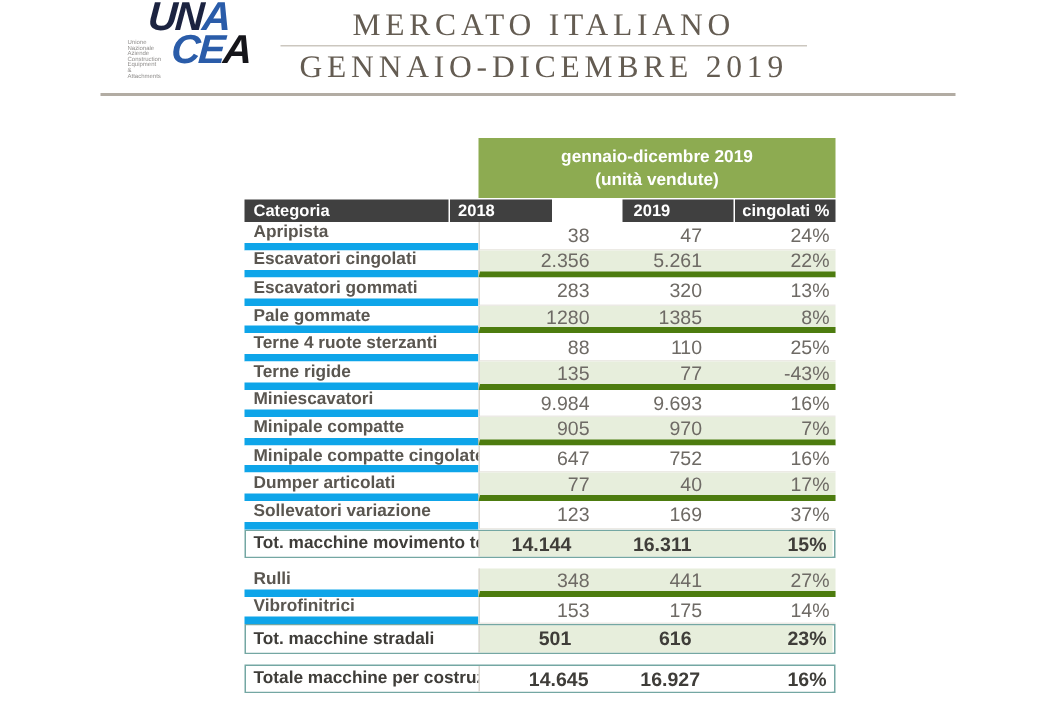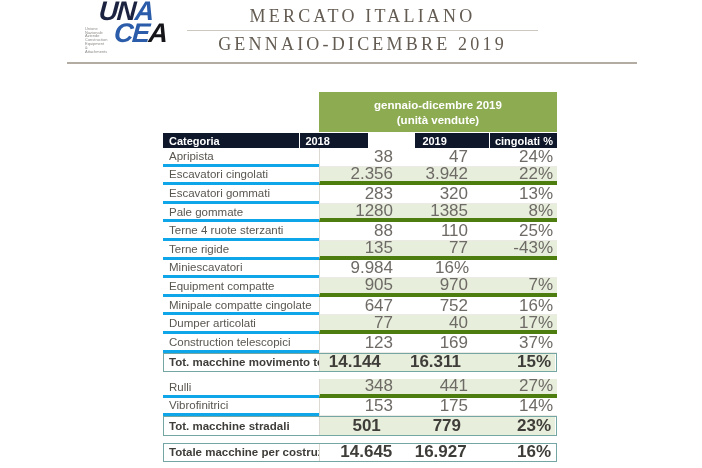--- a/index.html
+++ b/index.html
@@ -21,58 +21,58 @@
   }
   .logo-l1{color:#1b2340;}
   .logo-l1 .alt{color:#2a5ca9;}
   .logo-l2{color:#2a5ca9;padding-left:17px;}
   .logo-l2 .alt{color:#15151a;}
   
   .titleblock{
     position:absolute;left:180px;top:5px;width:365px;text-align:center;
     font-family:"Liberation Serif",serif;color:#645c52;
   }
-  .title-line{font-size:18px;letter-spacing:3.2px;line-height:23px;white-space:nowrap;}
+  .title-line{font-size:21px;letter-spacing:3.2px;line-height:23px;white-space:nowrap;}
   .title-rule{height:1px;background:#ccc7bf;margin:2px 7px 2px 7px;}
   .page-rule{
     position:absolute;left:67px;top:62px;width:570px;height:2px;background:#b2aca3;
   }
   
   .tbl{position:absolute;left:163px;top:92px;width:394px;}
   .banner{
     margin-left:156px;width:238px;height:40px;background:#8dab51;color:#ffffff;
     display:flex;flex-direction:column;justify-content:center;align-items:center;
     font-size:11.5px;font-weight:700;gap:3px;box-sizing:border-box;
   }
   .headrow{display:flex;height:15px;margin-top:1px;background:#ffffff;gap:1px;}
   .hcell{
-    background:#0f172a;color:#ffffff;font-size:11px;font-weight:700;
+    background:#404040;color:#ffffff;font-size:11px;font-weight:700;
     display:flex;align-items:center;box-sizing:border-box;
   }
   .hcat{width:155px;padding-left:6px;}
   .h18{width:77px;padding-left:5px;}
   .h19{width:83px;padding-left:7px;margin-left:46px;}
   .hvar{width:76px;padding-left:5px;}
   .trow{display:flex;height:18.6px;box-sizing:border-box;}
   .cat{
     width:156px;box-sizing:border-box;padding-left:6px;
     display:flex;align-items:center;
-    font-size:11.5px;font-weight:400;color:#5a5650;
-    border-bottom:3px solid #0ea5e9;background:#ffffff;
+    font-size:11.5px;font-weight:700;color:#5a5650;
+    border-bottom:5px solid #0ea5e9;background:#ffffff;
     white-space:nowrap;
   }
   .nums{
     width:238px;box-sizing:border-box;display:flex;
     border-left:1px solid #dcd8d2;border-bottom:1px solid #eceae5;
     background:#ffffff;
   }
   .band .nums{background:#e7eedc;border-bottom:4px solid #4d7c0f;}
   .n{
     display:flex;align-items:center;justify-content:flex-end;
-    font-size:17px;color:#6e6a65;box-sizing:border-box;
+    font-size:13px;color:#6e6a65;box-sizing:border-box;
   }
   .c18{width:77px;padding-right:4px;}
   .c19{width:84px;padding-right:13px;}
   .cvar{width:76px;padding-right:4px;}
   .totrow{
     display:flex;height:19.5px;box-sizing:border-box;
     border:1.5px solid #74a7a3;background:#ffffff;
   }
   .totrow .cat{border-bottom:none;font-weight:700;color:#3f3d39;padding-left:5px;width:155px;}
   .totrow .nums{border-bottom:none;border-left:1px solid #dcd8d2;width:236px;}
@@ -118,21 +118,21 @@
       <div class="n c18">38</div>
       <div class="n c19">47</div>
       <div class="n cvar">24%</div>
     </div>
   </div>
 
   <div class="trow band">
     <div class="cat">Escavatori cingolati</div>
     <div class="nums">
       <div class="n c18">2.356</div>
-      <div class="n c19">3.942</div>
+      <div class="n c19">5.261</div>
       <div class="n cvar">22%</div>
     </div>
   </div>
 
   <div class="trow">
     <div class="cat">Escavatori gommati</div>
     <div class="nums">
       <div class="n c18">283</div>
       <div class="n c19">320</div>
       <div class="n cvar">13%</div>
@@ -163,26 +163,27 @@
       <div class="n c18">135</div>
       <div class="n c19">77</div>
       <div class="n cvar">-43%</div>
     </div>
   </div>
 
   <div class="trow">
     <div class="cat">Miniescavatori</div>
     <div class="nums">
       <div class="n c18">9.984</div>
+      <div class="n c19">9.693</div>
       <div class="n cvar">16%</div>
     </div>
   </div>
 
   <div class="trow band">
-    <div class="cat">Equipment compatte</div>
+    <div class="cat">Minipale compatte</div>
     <div class="nums">
       <div class="n c18">905</div>
       <div class="n c19">970</div>
       <div class="n cvar">7%</div>
     </div>
   </div>
 
   <div class="trow">
     <div class="cat">Minipale compatte cingolate</div>
     <div class="nums">
@@ -195,21 +196,21 @@
   <div class="trow band">
     <div class="cat">Dumper articolati</div>
     <div class="nums">
       <div class="n c18">77</div>
       <div class="n c19">40</div>
       <div class="n cvar">17%</div>
     </div>
   </div>
 
   <div class="trow">
-    <div class="cat">Construction telescopici</div>
+    <div class="cat">Sollevatori variazione</div>
     <div class="nums">
       <div class="n c18">123</div>
       <div class="n c19">169</div>
       <div class="n cvar">37%</div>
     </div>
   </div>
 
   <div class="totrow band">
     <div class="cat">Tot. macchine movimento terra</div>
     <div class="nums">
@@ -236,21 +237,21 @@
       <div class="n c18">153</div>
       <div class="n c19">175</div>
       <div class="n cvar">14%</div>
     </div>
   </div>
 
   <div class="totrow band">
     <div class="cat">Tot. macchine stradali</div>
     <div class="nums">
       <div class="n c18">501</div>
-      <div class="n c19">779</div>
+      <div class="n c19">616</div>
       <div class="n cvar">23%</div>
     </div>
   </div>
 
   <div class="gap"></div>
 
   <div class="totrow">
     <div class="cat">Totale macchine per costruzioni</div>
     <div class="nums">
       <div class="n c18">14.645</div>

